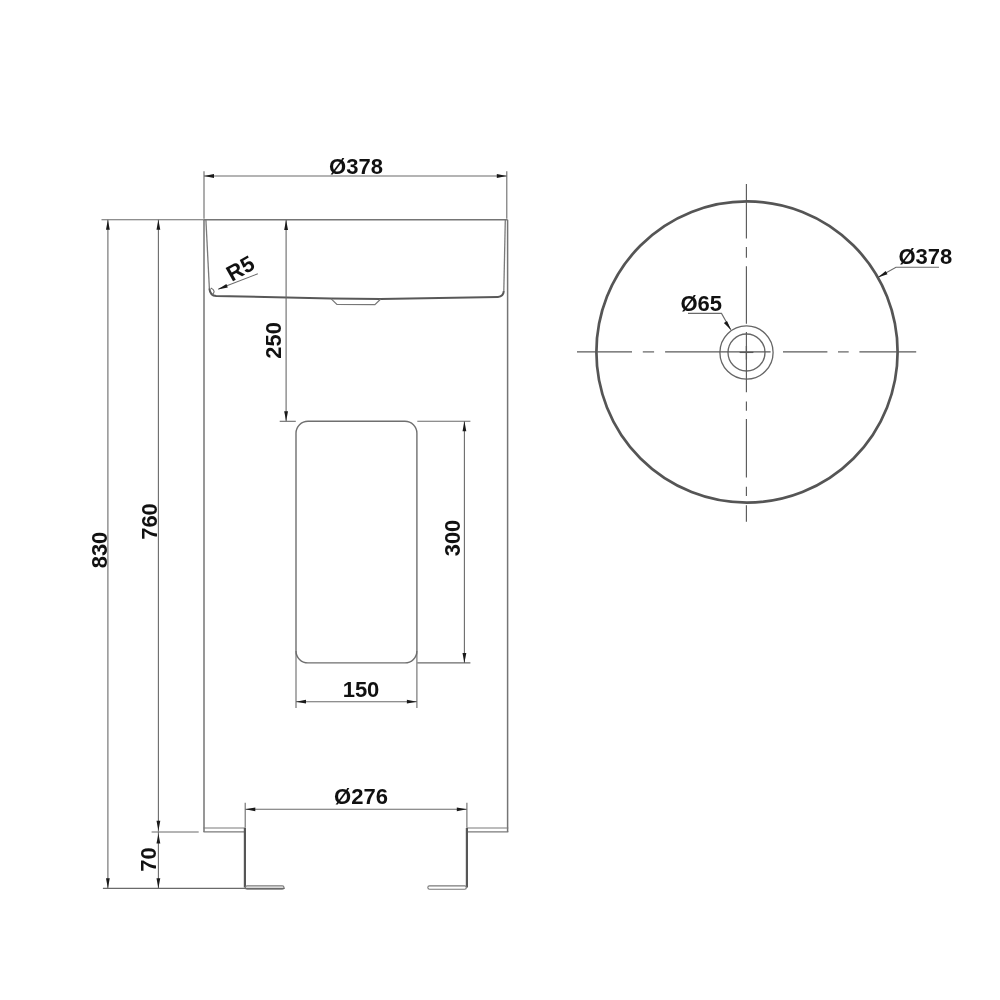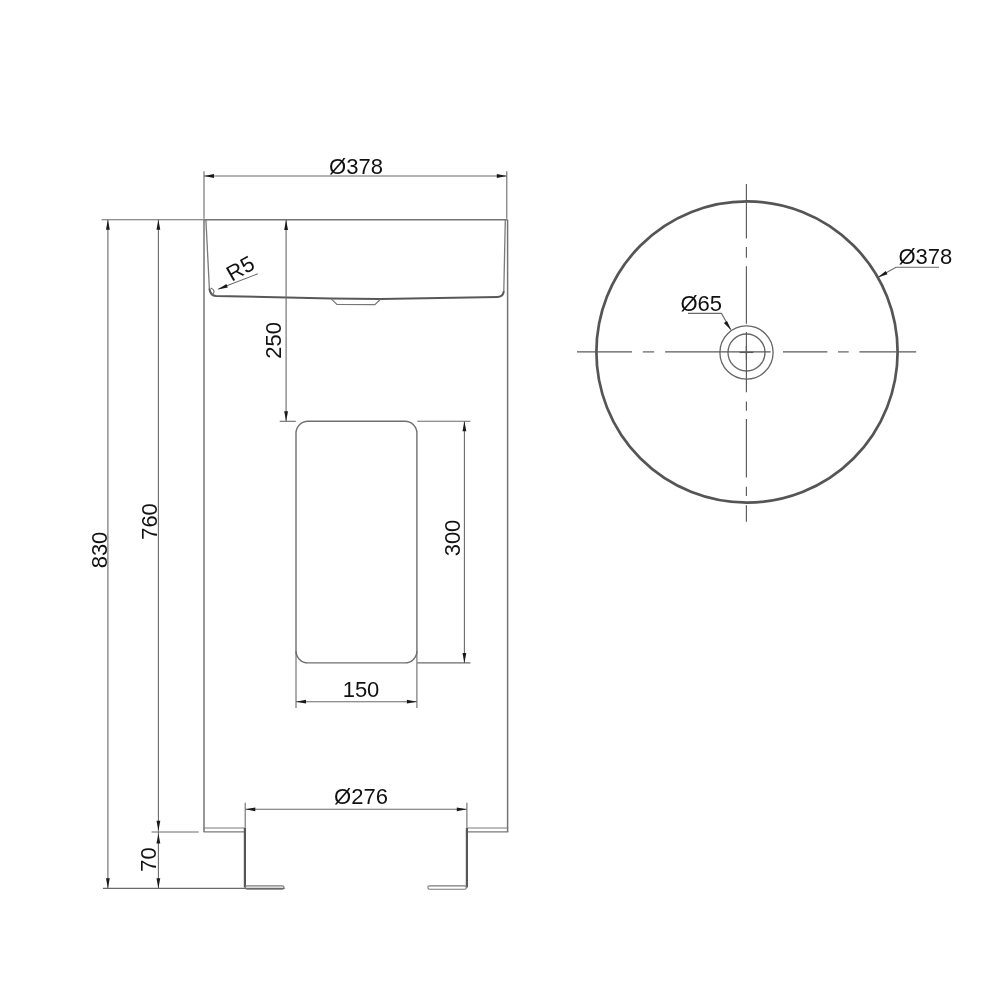--- a/index.html
+++ b/index.html
@@ -1,16 +1,16 @@
 <!DOCTYPE html>
 <html><head>
 <meta charset="utf-8">
 <style>
   html,body{margin:0;padding:0;background:#ffffff;}
-  .wrap{width:1000px;height:1000px;position:relative;background:#fff;}
+  .wrap{width:1000px;height:1000px;position:relative;background:#fff;font-weight:bold;}
   text{font-family:"Liberation Sans",sans-serif;fill:#111;}
 </style>
 </head>
 <body>
 <div class="wrap">
 <svg width="1000" height="1000" viewBox="0 0 1000 1000">
 <rect x="0" y="0" width="1000" height="1000" fill="#ffffff"></rect>
 
 <g stroke="#757575" stroke-width="1.5" fill="none" stroke-linecap="butt">
 

